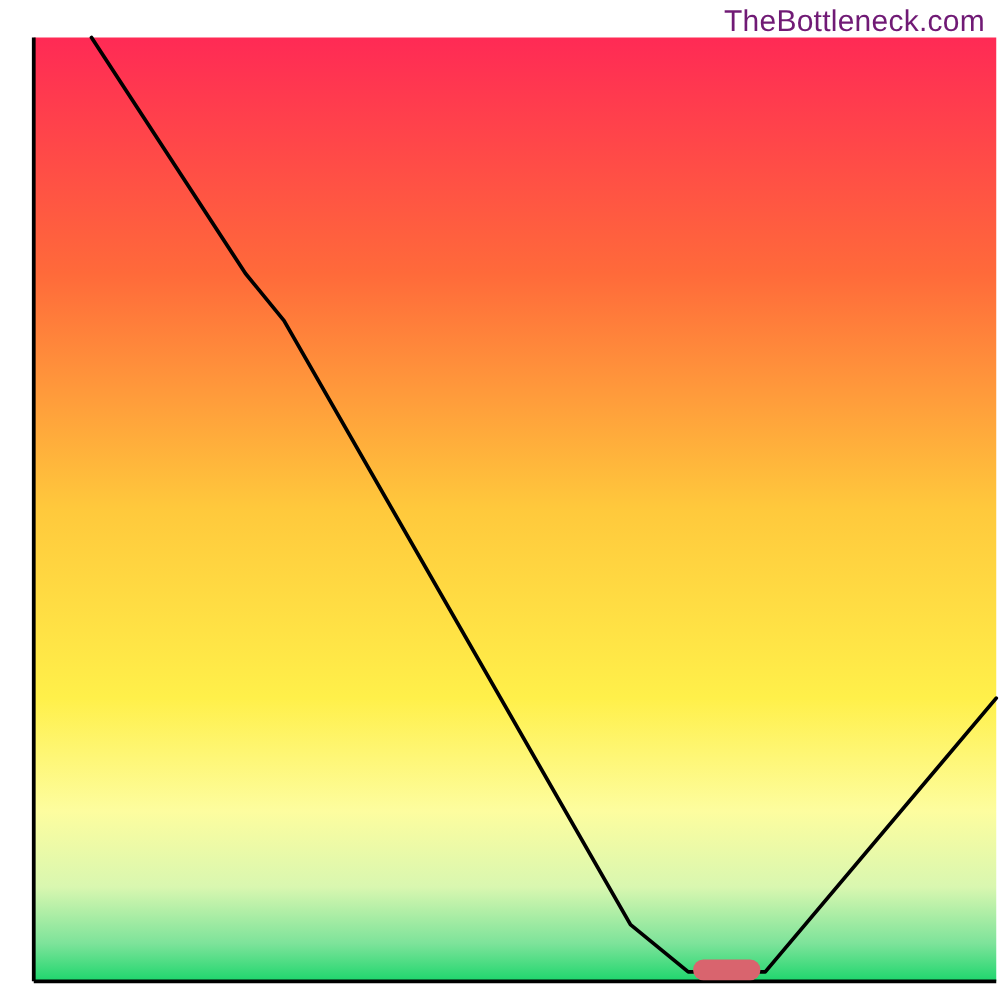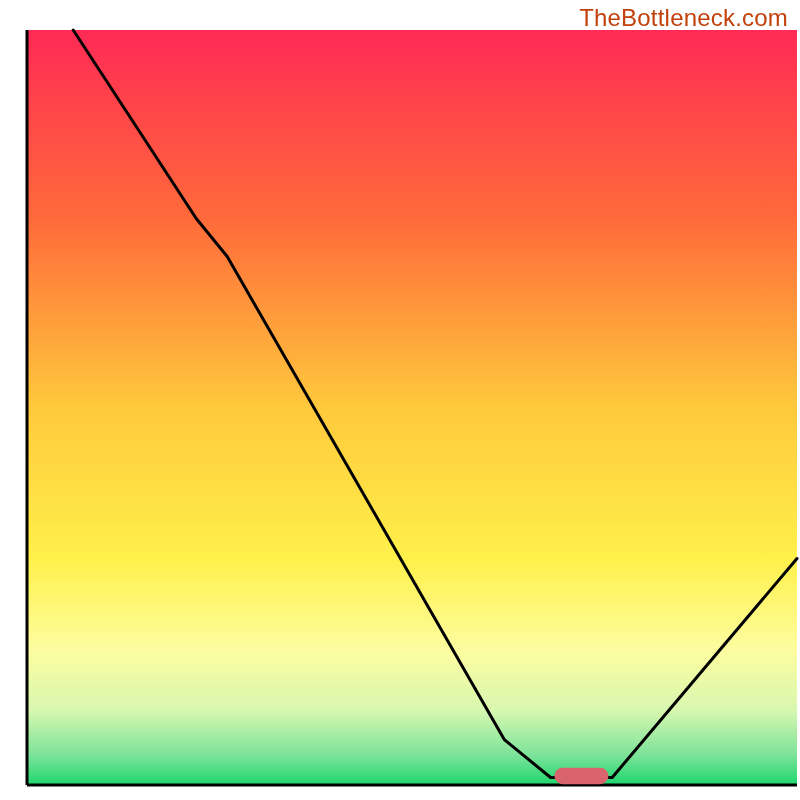--- a/index.html
+++ b/index.html
@@ -12,21 +12,21 @@
   }
   .container {
     position: relative;
     width: 800px;
     height: 800px;
   }
   .watermark {
     position: absolute;
     top: 4px;
     right: 12px;
-    color: #c2410c;
+    color: #701a75;
     font-size: 24px;
     font-weight: 400;
     letter-spacing: 0.2px;
     z-index: 10;
   }
   svg {
     display: block;
   }
 </style>
 </head>

